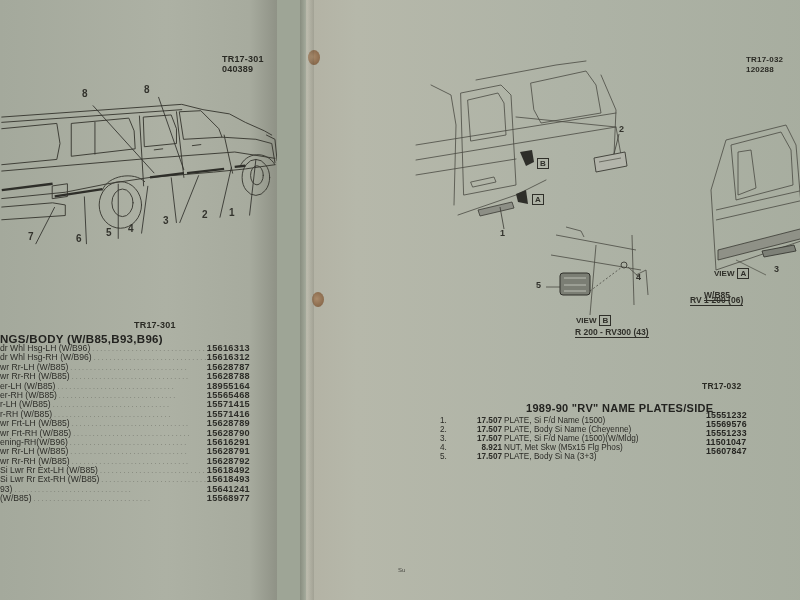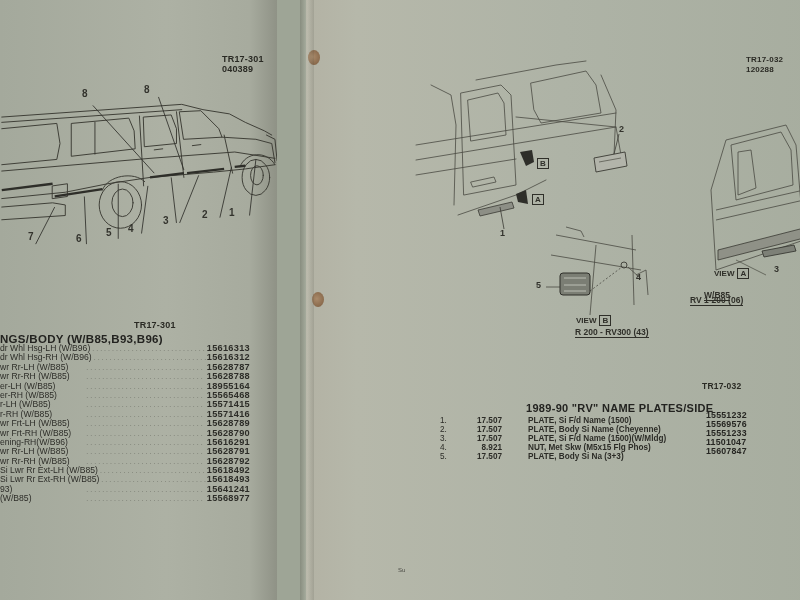--- a/index.html
+++ b/index.html
@@ -28,37 +28,37 @@
       background: radial-gradient(circle at 40% 45%, #a98a6a, #8a6a4c 70%, #6b5540);
     }
     .ref {
       position: absolute; font-size: 9px; font-weight: bold; line-height: 10px;
       color: #2a2a24; letter-spacing: 0.2px;
     }
     .section-title {
       position: absolute; font-weight: bold; font-size: 11.5px; letter-spacing: 0.3px; color: #232320;
       white-space: nowrap;
     }
-    .parts-list { position: absolute; left: 0; top: 343px; width: 250px; text-align: right; }
+    .parts-list { position: absolute; left: 0; top: 343px; width: 250px; }
     .part-row {
       display: flex; align-items: baseline; height: 9.4px; font-size: 8.6px; white-space: nowrap;
       color: #2d2d28;
     }
     .part-row .desc { flex: 0 0 auto; }
     .part-row .dots {
       flex: 1 1 auto; overflow: hidden; color: #6d6f66; letter-spacing: 2px; padding: 0 2px;
       font-size: 7px;
     }
     .part-row .pn { flex: 0 0 auto; font-weight: bold; font-size: 9.2px; letter-spacing: 0.3px; }
 
     .rv-table { position: absolute; left: 440px; top: 416px; width: 360px; }
     .rv-row { position: relative; height: 9px; font-size: 8.2px; white-space: nowrap; color: #2c2c27; }
     .rv-row .idx { position: absolute; left: 0; }
     .rv-row .grp { position: absolute; left: 28px; width: 34px; text-align: right; font-weight: bold; }
-    .rv-row .desc { position: absolute; left: 88px; font-weight: bold; }
+    .rv-row .desc { position: absolute; left: 64px; }
     .rv-pns { position: absolute; left: 706px; top: 410px; }
     .rv-pn { height: 9px; font-size: 8.8px; font-weight: bold; letter-spacing: 0.2px; color: #262622; }
 
     .callout { position: absolute; font-size: 10px; font-weight: bold; color: #33332d; }
     .view-label { position: absolute; font-size: 8px; font-weight: bold; color: #2f2f29; white-space: nowrap; }
     .boxed { display: inline-block; border: 1px solid #2f2f29; padding: 0 2px; margin-left: 3px; line-height: 9px; }
     .underlined { position: absolute; font-size: 8.5px; font-weight: bold; color: #2f2f29; border-bottom: 1px solid #2f2f29; white-space: nowrap; line-height: 10px; }
     svg { position: absolute; overflow: visible; }
     .foot-mark { position: absolute; font-size: 6px; color: #4a4a44; }
   </style>

